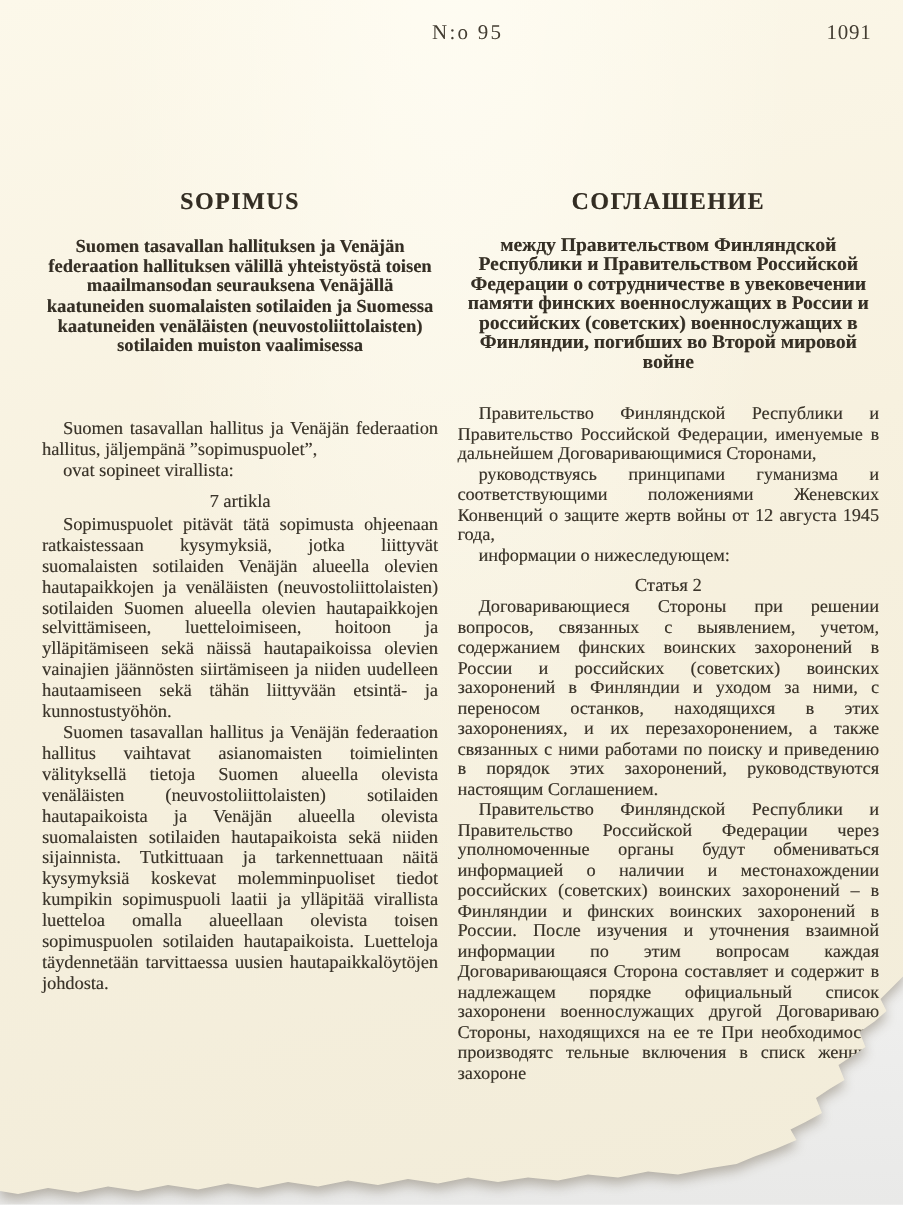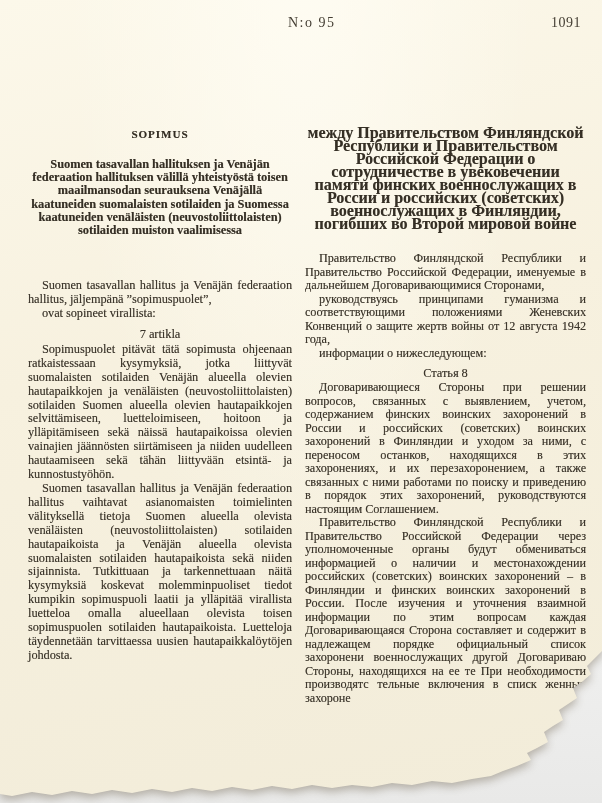--- a/index.html
+++ b/index.html
@@ -45,29 +45,29 @@
   .page-number {
     position:absolute; right:40px; top:0; letter-spacing:0.5px;
   }
   .col {
     position:absolute; text-align:justify;
     text-shadow:0.25px 0.25px 0.35px rgba(56,48,38,0.45);
   }
   .col-left  { left:28px;  top:126px; width:264px; font-size:12.2px; line-height:13.9px; }
   .col-right { left:305px; top:126px; width:281px; font-size:12.1px; line-height:13.5px; }
   .doc-title {
-    font-size:11px; line-height:17px; font-weight:bold; text-align:center;
+    font-size:16px; line-height:17px; font-weight:bold; text-align:center;
     letter-spacing:1px; margin:0 0 15px 0; color:#332d23;
   }
   .col-right .doc-title { margin-bottom:13px; }
   .doc-subtitle {
     font-size:12.3px; line-height:13.2px; font-weight:bold; text-align:center;
     margin:0 0 42px 0; color:#352f25;
   }
-  .col-right .doc-subtitle { font-size:16px; line-height:13px; margin-bottom:22px; }
+  .col-right .doc-subtitle { font-size:13px; line-height:13px; margin-bottom:22px; }
   p { margin:0; text-indent:14px; }
   .gap-md { margin-top:24px; }
   .article-heading {
     font-size:12.3px; line-height:14px; font-weight:normal; text-align:center;
     margin:6px 0 2px 0;
   }
   .col-right .article-heading { margin:6px 0 1px 0; }
 </style>
 </head>
 <body>
@@ -85,24 +85,25 @@
         <div class="doc-title">SOPIMUS</div>
         <div class="doc-subtitle">Suomen tasavallan hallituksen ja Venäjän federaation hallituksen välillä yhteistyöstä toisen maailmansodan seurauksena Venäjällä kaatuneiden suomalaisten sotilaiden ja Suomessa kaatuneiden venäläisten (neuvostoliittolaisten) sotilaiden muiston vaalimisessa</div>
         <p>Suomen tasavallan hallitus ja Venäjän federaation hallitus, jäljempänä ”sopimuspuolet”,</p>
         <p>ovat sopineet virallista:</p>
         <div class="article-heading">7 artikla</div>
         <p>Sopimuspuolet pitävät tätä sopimusta ohjeenaan ratkaistessaan kysymyksiä, jotka liittyvät suomalaisten sotilaiden Venäjän alueella olevien hautapaikkojen ja venäläisten (neuvostoliittolaisten) sotilaiden Suomen alueella olevien hautapaikkojen selvittämiseen, luetteloimiseen, hoitoon ja ylläpitämiseen sekä näissä hautapaikoissa olevien vainajien jäännösten siirtämiseen ja niiden uudelleen hautaamiseen sekä tähän liittyvään etsintä- ja kunnostustyöhön.</p>
         <p>Suomen tasavallan hallitus ja Venäjän federaation hallitus vaihtavat asianomaisten toimielinten välityksellä tietoja Suomen alueella olevista venäläisten (neuvostoliittolaisten) sotilaiden hautapaikoista ja Venäjän alueella olevista suomalaisten sotilaiden hautapaikoista sekä niiden sijainnista. Tutkittuaan ja tarkennettuaan näitä kysymyksiä koskevat molemminpuoliset tiedot kumpikin sopimuspuoli laatii ja ylläpitää virallista luetteloa omalla alueellaan olevista toisen sopimuspuolen sotilaiden hautapaikoista. Luetteloja täydennetään tarvittaessa uusien hautapaikkalöytöjen johdosta.</p>
       </div>
 
       <div class="col col-right">
+        <div class="doc-title">СОГЛАШЕНИЕ</div>
         <div class="doc-subtitle">между Правительством Финляндской Республики и Правительством Российской Федерации о сотрудничестве в увековечении памяти финских военнослужащих в России и российских (советских) военнослужащих в Финляндии, погибших во Второй мировой войне</div>
         <p>Правительство Финляндской Республики и Правительство Российской Федерации, именуемые в дальнейшем Договаривающимися Сторонами,</p>
-        <p>руководствуясь принципами гуманизма и соответствующими положениями Женевских Конвенций о защите жертв войны от 12 августа 1942 года,</p>
+        <p>руководствуясь принципами гуманизма и соответствующими положениями Женевских Конвенций о защите жертв войны от 12 августа 1945 года,</p>
         <p>информации о нижеследующем:</p>
-        <div class="article-heading">Статья 8</div>
+        <div class="article-heading">Статья 2</div>
         <p>Договаривающиеся Стороны при решении вопросов, связанных с выявлением, учетом, содержанием финских воинских захоронений в России и российских (советских) воинских захоронений в Финляндии и уходом за ними, с переносом останков, находящихся в этих захоронениях, и их перезахоронением, а также связанных с ними работами по поиску и приведению в порядок этих захоронений, руководствуются настоящим Соглашением.</p>
         <p>Правительство Финляндской Республики и Правительство Российской Федерации через уполномоченные органы будут обмениваться информацией о наличии и местонахождении российских (советских) воинских захоронений – в Финляндии и финских воинских захоронений в России. После изучения и уточнения взаимной информации по этим вопросам каждая Договаривающаяся Сторона составляет и содержит в надлежащем порядке официальный список захоронени военнослужащих другой Договариваю Стороны, находящихся на ее те При необходимости производятс тельные включения в списк женных захороне</p>
       </div>
 
     </div>
   </div>
 </div>
 
 </body></html>

